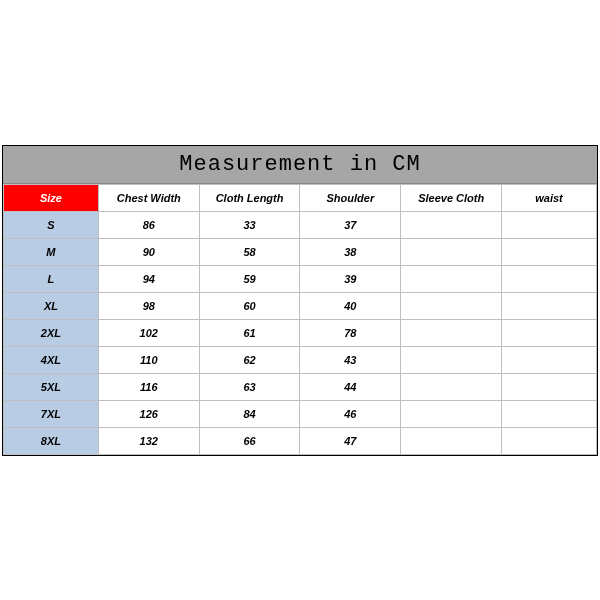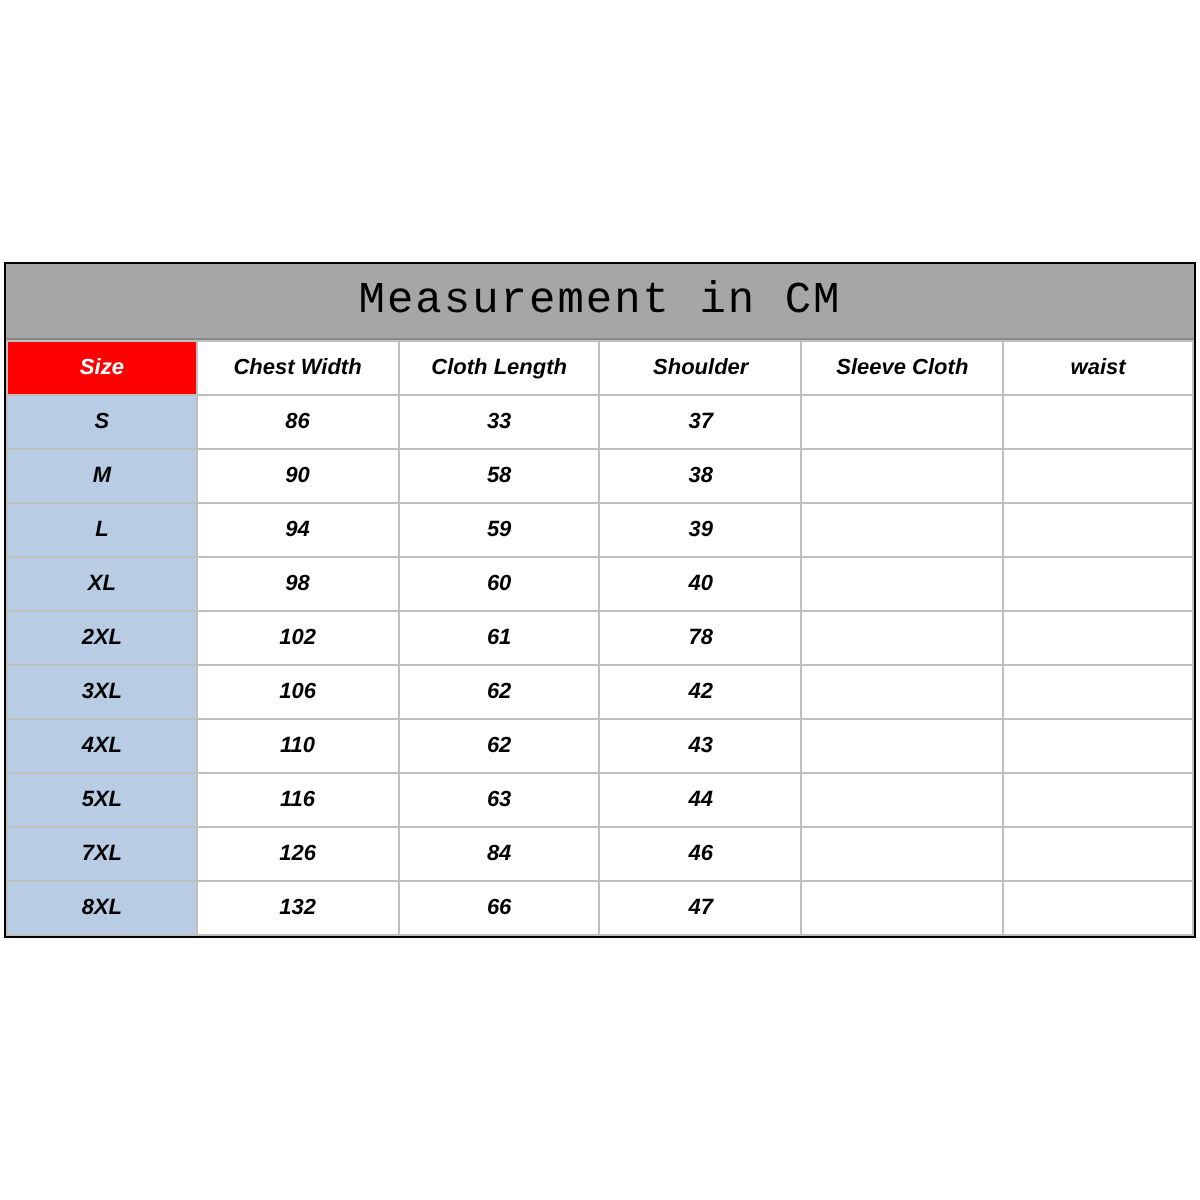--- a/index.html
+++ b/index.html
@@ -120,28 +120,20 @@
         </tr>
         <tr>
           <td class="size-cell">2XL</td>
           <td class="val">102</td>
           <td class="val">61</td>
           <td class="val">78</td>
           <td class="val"></td>
           <td class="val"></td>
         </tr>
         <tr>
-          <td class="size-cell">3XL</td>
-          <td class="val">106</td>
-          <td class="val">62</td>
-          <td class="val">42</td>
-          <td class="val"></td>
-          <td class="val"></td>
-        </tr>
-        <tr>
           <td class="size-cell">4XL</td>
           <td class="val">110</td>
           <td class="val">62</td>
           <td class="val">43</td>
           <td class="val"></td>
           <td class="val"></td>
         </tr>
         <tr>
           <td class="size-cell">5XL</td>
           <td class="val">116</td>

